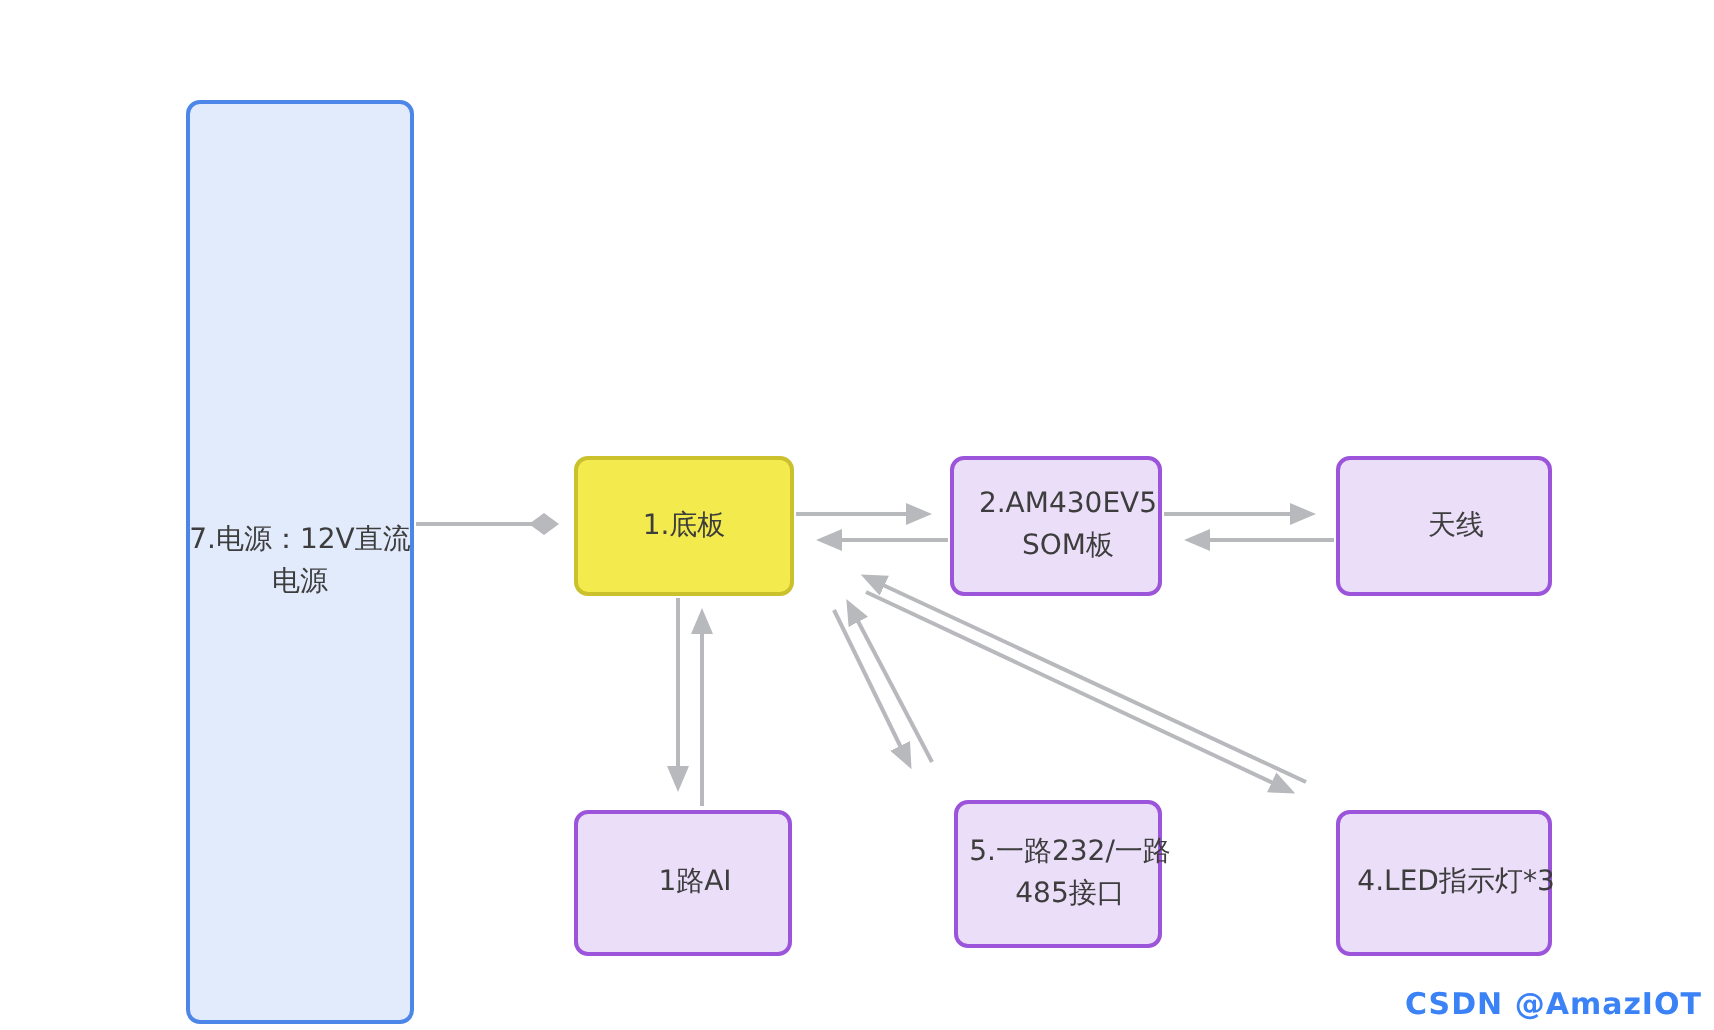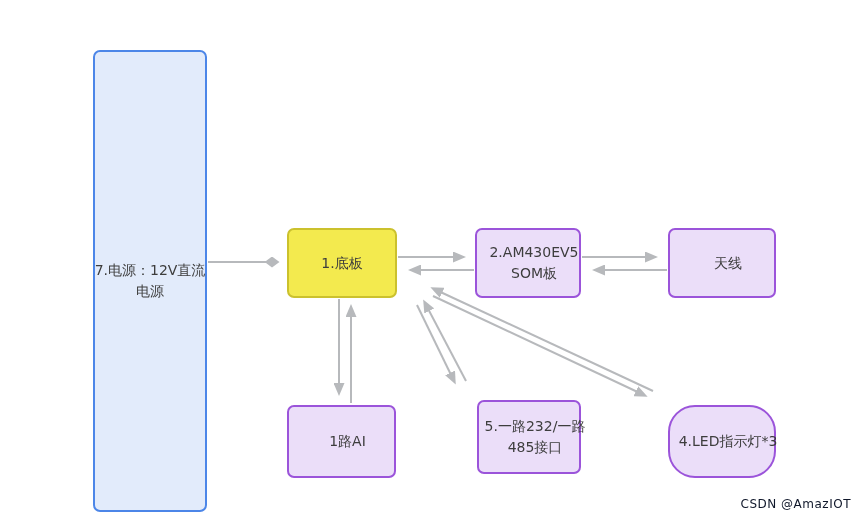--- a/index.html
+++ b/index.html
@@ -15,24 +15,24 @@
   .node span{display:block;white-space:nowrap;}
   .blue{background:#e2ebfb;border:2px solid #4c86e8;}
   .yellow{background:#f3ea4e;border:2px solid #cbc12d;}
   .purple{background:#ebdef9;border:2px solid #9b54da;padding-left:12px;}
   #node-power{left:93px;top:50px;width:114px;height:462px;}
   #node-baseboard{left:287px;top:228px;width:110px;height:70px;}
   #node-som{left:475px;top:228px;width:106px;height:70px;}
   #node-antenna{left:668px;top:228px;width:108px;height:70px;}
   #node-dio{left:287px;top:405px;width:109px;height:73px;}
   #node-serial{left:477px;top:400px;width:104px;height:74px;}
-  #node-led{left:668px;top:405px;width:108px;height:73px;border-radius:27px;}
+  #node-led{left:668px;top:405px;width:108px;height:73px;}
   .watermark{
     position:absolute;right:6px;bottom:4px;
-    font-size:12px;color:#0f172a;letter-spacing:0.5px;
+    font-size:15px;color:#3b82f6;letter-spacing:0.5px;font-weight:bold;
   }
 </style>
 </head>
 <body>
 
 <div id="canvas">
 
   <svg id="wires" width="857" height="515" viewBox="0 0 857 515" xmlns="http://www.w3.org/2000/svg">
     <defs>
       <marker id="mArrow" markerUnits="userSpaceOnUse" markerWidth="13" markerHeight="11" refX="9" refY="5.5" orient="auto">

